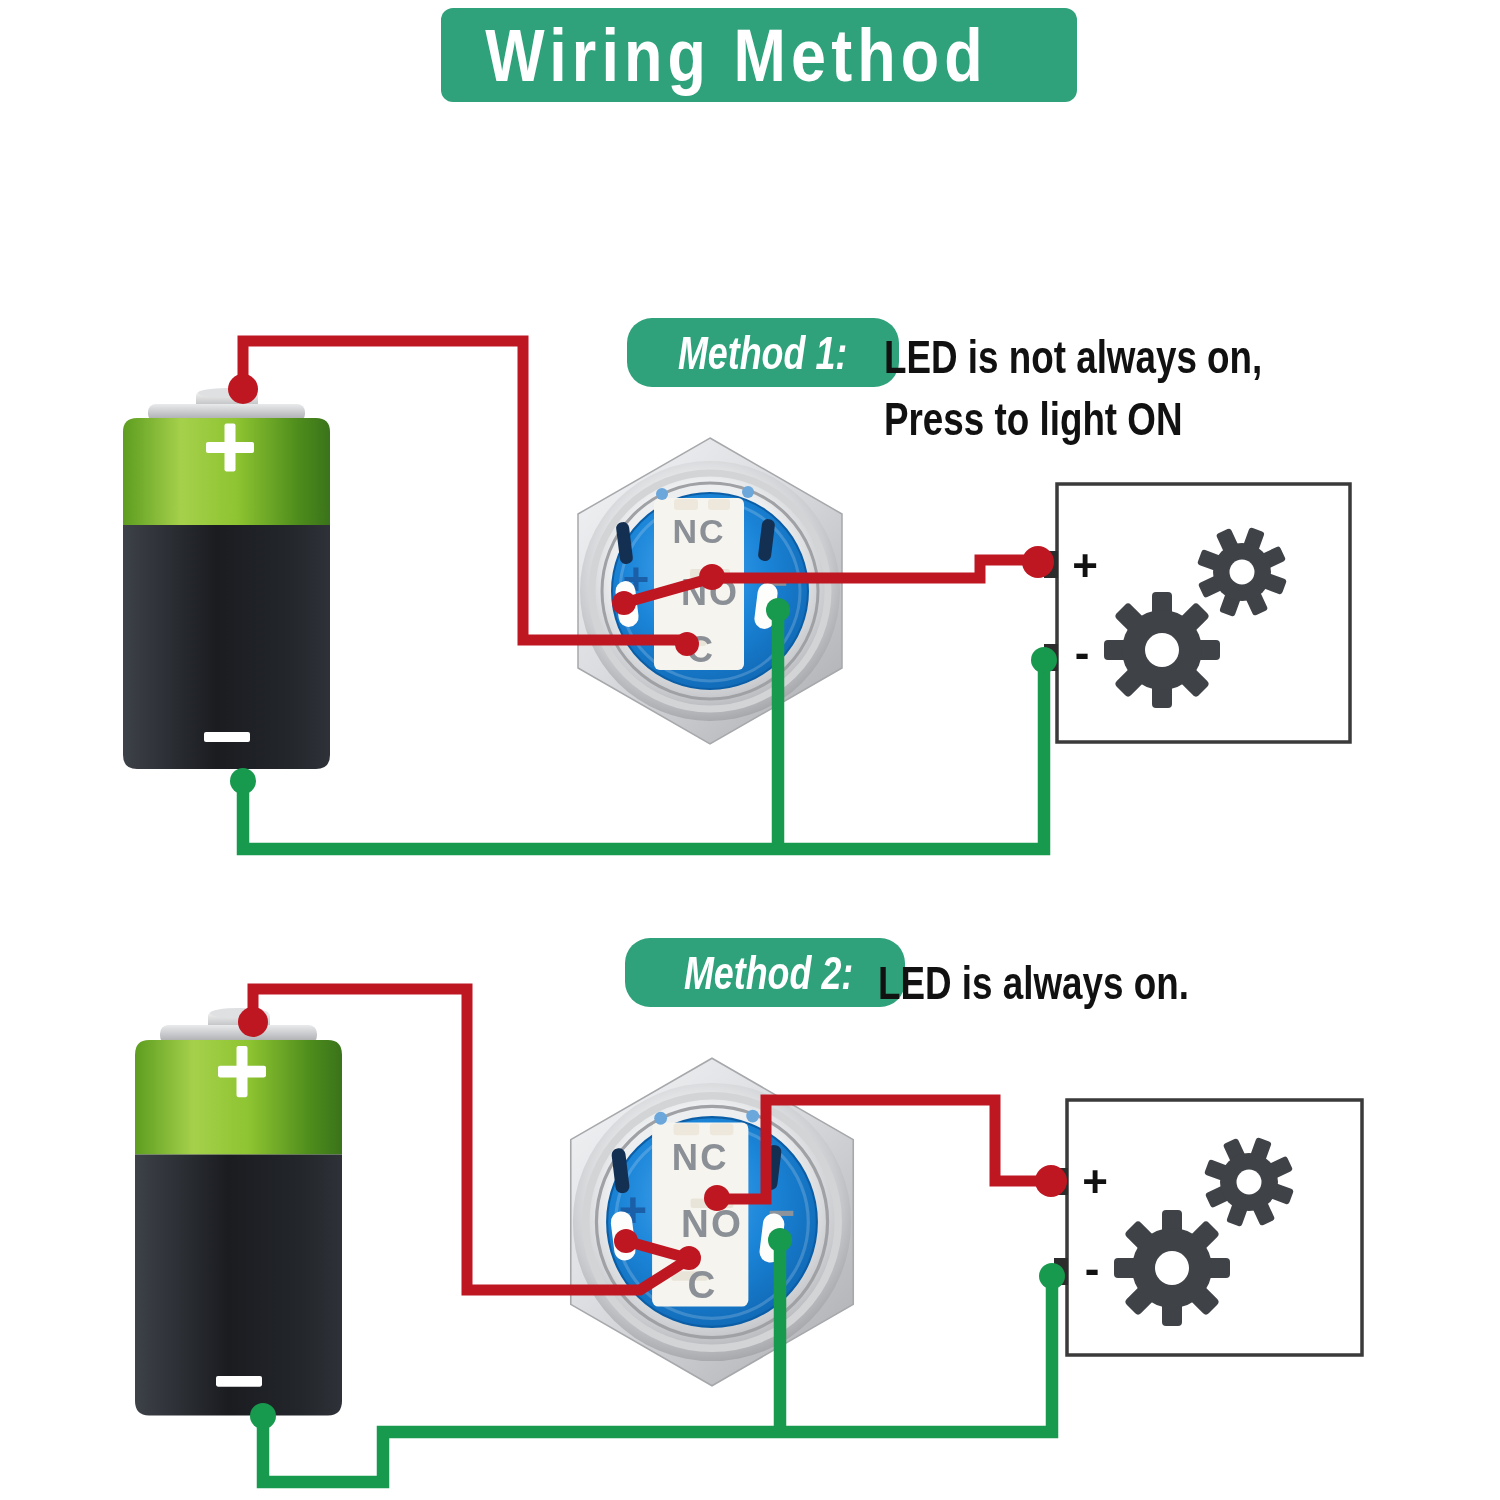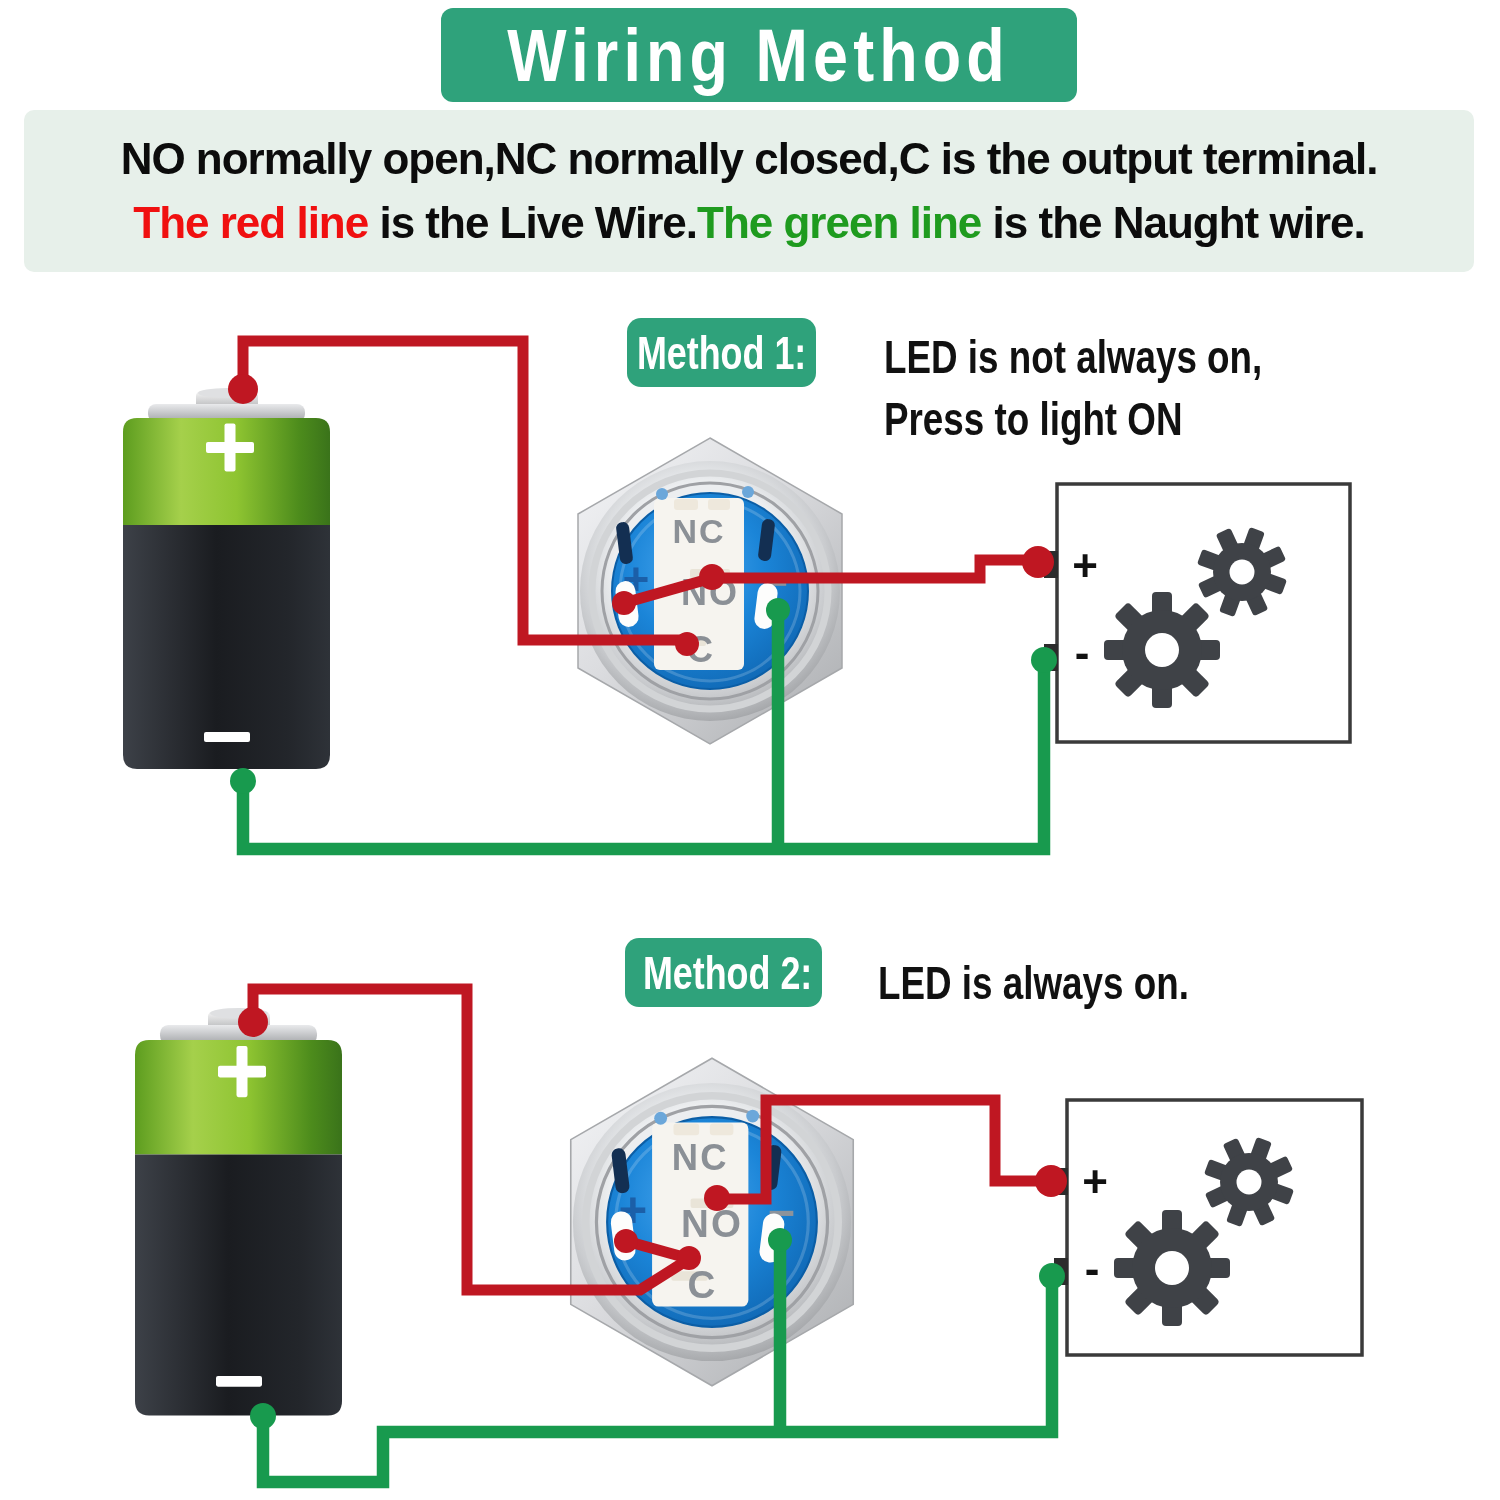--- a/index.html
+++ b/index.html
@@ -2,34 +2,34 @@
 <html style="--title-green: #2fa27b; --desc-bg: #e7f0ea; --text-red: #f01010; --text-green: #1f9b1f; --wire-red: #bf1722; --wire-green: #189a4e; --battery-green: #8ec431; --battery-black: #1a1c20; --switch-blue: #1b85d8; --metal-silver: #c9cbce; --gear-gray: #3f4247; --load-border: #3a3a3a;"><head>
 <meta charset="utf-8">
 <style>
   html,body{margin:0;padding:0;background:#ffffff;}
   #stage{position:relative;width:1500px;height:1500px;background:#ffffff;overflow:hidden;
          font-family:"Liberation Sans", sans-serif;}
   #diagram{position:absolute;left:0;top:0;}
   .abs{position:absolute;}
   
   #title-box{left:441px;top:8px;width:636px;height:94px;background:var(--title-green);
-             border-radius:12px;display:flex;align-items:center;justify-content:center;}
+             border-radius:12px;display:flex;align-items:center;justify-content:flex-start;}
   #title-box span{color:#fff;font-weight:bold;font-size:74px;letter-spacing:6px;
                   transform:scaleX(.85);white-space:nowrap;}
   
   #desc-box{left:24px;top:110px;width:1450px;height:162px;background:var(--desc-bg);
             border-radius:10px;text-align:center;}
   .desc-line{font-weight:bold;font-size:44px;letter-spacing:-1px;color:#0c0c0c;white-space:nowrap;}
   #desc-line1{margin-top:24px;}
   #desc-line2{margin-top:14px;}
   .t-red{color:var(--text-red);}
   .t-green{color:var(--text-green);}
   
-  .method-label{width:189px;height:69px;background:var(--title-green);border-radius:14px;
-                display:flex;align-items:center;justify-content:center;}
+  .method-label{width:272px;height:69px;background:var(--title-green);border-radius:25px;
+                display:flex;align-items:center;justify-content:center;font-style:italic;}
   .method-label span{color:#fff;font-weight:bold;font-size:46px;transform:scaleX(.78);white-space:nowrap;}
   #m1-label{left:627px;top:318px;}
   #m2-label{left:625px;top:938px;padding-left:8px;}
   .note{font-weight:bold;font-size:46px;color:#111;line-height:62px;transform:scaleX(.8);
         transform-origin:left top;white-space:nowrap;}
   #m1-note{left:884px;top:326px;}
   #m2-note{left:878px;top:952px;}
   svg text{font-family:"Liberation Sans", sans-serif;font-weight:bold;}
 </style>
 </head>
@@ -208,24 +208,20 @@
       <circle cx="780" cy="1240" r="12" style="fill:var(--wire-green)"></circle>
       <circle cx="1052" cy="1276" r="13" style="fill:var(--wire-green)"></circle>
     </g>
   </g>
 </svg>
 
   <div class="abs" id="title-box">
     <span>Wiring Method</span>
   </div>
 
-  <div class="abs" id="desc-box">
-    <div class="desc-line" id="desc-line1">NO normally open,NC normally closed,C is the output terminal.</div>
-    <div class="desc-line" id="desc-line2"><span class="t-red">The red line</span><span> is the Live Wire.</span><span class="t-green">The green line</span><span> is the Naught wire.</span></div>
-  </div>
 
   <div class="abs method-label" id="m1-label">
     <span>Method 1:</span>
   </div>
   <div class="abs note" id="m1-note">
     <div>LED is not always on,</div>
     <div>Press to light ON</div>
   </div>
 
   <div class="abs method-label" id="m2-label">

